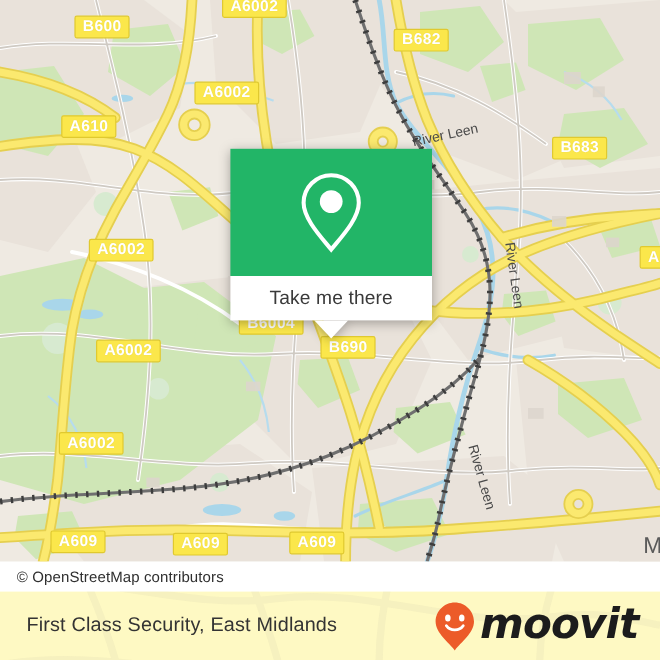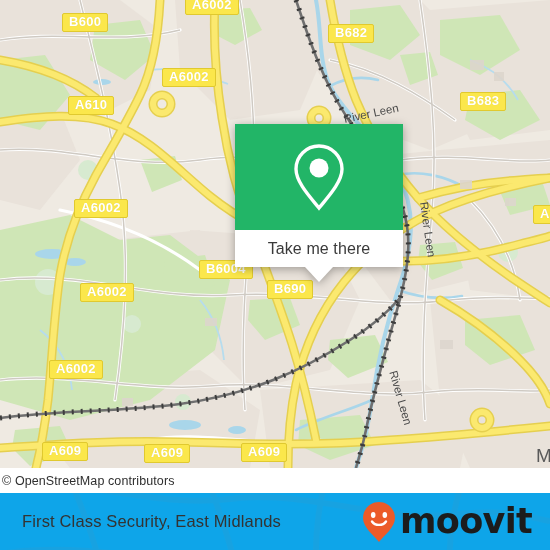--- a/index.html
+++ b/index.html
@@ -28,36 +28,36 @@
 
   
   #attribution-bar {
     position: absolute;
     left: 0; top: 468px;
     width: 516px; height: 25px;
     background: rgba(255,255,255,0.82);
     display: flex;
     align-items: center;
     box-sizing: border-box;
-    padding-left: 2px;
+    padding-left: 14px;
     z-index: 40;
   }
   #attribution-text {
     font-size: 12.5px;
     color: #2f2f2f;
     letter-spacing: 0.1px;
     white-space: nowrap;
   }
 
   
   #footer {
     position: absolute;
     left: 0; top: 493px;
     width: 550px; height: 57px;
-    background: #0ea5e9;
+    background: #fef9c3;
     overflow: hidden;
     z-index: 45;
   }
   #footer-watermark {
     position: absolute;
     left: 0; top: -24px;
     width: 550px; height: 110px;
     opacity: 0.07;
     pointer-events: none;
   }
@@ -80,30 +80,30 @@
     gap: 4px;
     z-index: 2;
   }
   #moovit-wordmark {
     font-size: 35px;
     font-weight: 700;
     color: #1c1c1c;
     letter-spacing: -0.7px;
     line-height: 1;
     font-family: "DejaVu Sans", sans-serif;
+    font-style: italic;
   }
 
   
   #popup-card {
     position: absolute;
     left: 192px; top: 124px;
     width: 168px;
     z-index: 30;
     filter: drop-shadow(0 2px 5px rgba(0,0,0,0.32));
-    margin-left: 43px;
   }
   #popup-image-area {
     width: 168px; height: 106px;
     background: #22b567;
     display: flex;
     align-items: center;
     justify-content: center;
   }
   #popup-label-area {
     position: relative;
@@ -328,22 +328,22 @@
         <rect x="205" y="318" width="12" height="8"></rect>
         <rect x="122" y="398" width="11" height="8"></rect>
         <rect x="352" y="150" width="10" height="8"></rect>
       </g>
     </svg>
 
     <div class="road-shield" style="left:185px;top:-4px">A6002</div>
     <div class="road-shield" style="left:62px;top:13px">B600</div>
     <div class="road-shield" style="left:328px;top:24px">B682</div>
     <div class="road-shield" style="left:162px;top:68px">A6002</div>
-    <div class="road-shield" style="left:460px;top:92px">B683</div>
-    <div class="road-shield" style="left:68px;top:96px">A610</div>
+    <div class="road-shield" style="left:460px;top:114px">B683</div>
+    <div class="road-shield" style="left:51px;top:96px">A610</div>
     <div class="road-shield" style="left:74px;top:199px">A6002</div>
     <div class="road-shield" style="left:80px;top:283px">A6002</div>
     <div class="road-shield" style="left:199px;top:260px">B6004</div>
     <div class="road-shield" style="left:267px;top:280px">B690</div>
     <div class="road-shield" style="left:49px;top:360px">A6002</div>
     <div class="road-shield" style="left:42px;top:442px">A609</div>
     <div class="road-shield" style="left:144px;top:444px">A609</div>
     <div class="road-shield" style="left:241px;top:443px">A609</div>
     <div class="road-shield" style="left:533px;top:205px">A6</div>
 

